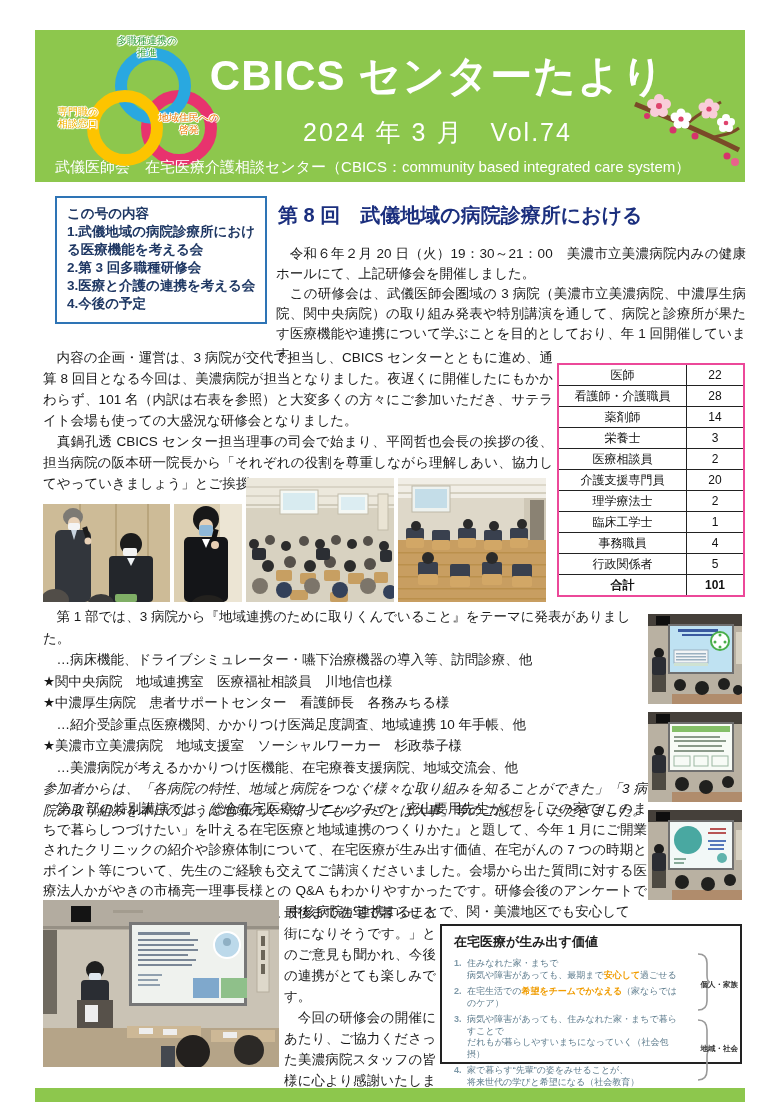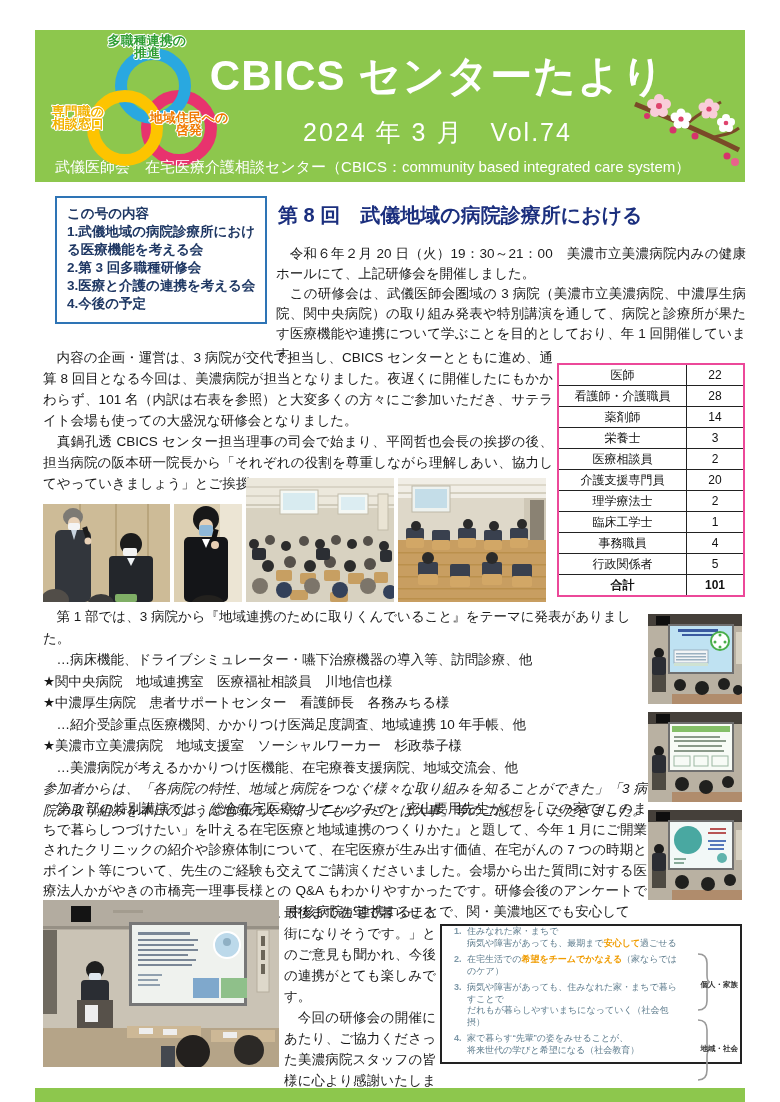--- a/index.html
+++ b/index.html
@@ -11,21 +11,21 @@
   .hd-title{position:absolute;left:165px;top:18px;width:475px;text-align:center;color:#fff;
             font-size:42px;font-weight:bold;letter-spacing:1px;white-space:nowrap;}
   .hd-issue{position:absolute;left:165px;top:86px;width:475px;text-align:center;color:#fff;
             font-size:25px;letter-spacing:2px;white-space:nowrap;}
   .hd-org{position:absolute;left:20px;bottom:5px;color:#fff;font-size:15px;white-space:nowrap;}
   .logo{position:absolute;left:14px;top:2px;width:190px;height:148px;}
   .ring{position:absolute;border-radius:50%;background:transparent;}
   .ring-blue{width:52px;height:52px;border:12px solid #29a8e0;left:66px;top:16px;z-index:1;}
   .ring-yellow{width:52px;height:52px;border:12px solid #fdc400;left:38px;top:58px;z-index:2;}
   .ring-pink{width:52px;height:52px;border:12px solid #e8336e;left:92px;top:58px;z-index:0;}
-  .logo-label{position:absolute;font-weight:bold;font-size:13px;line-height:12px;text-align:center;z-index:3;
+  .logo-label{position:absolute;font-weight:normal;font-size:10px;line-height:12px;text-align:center;z-index:3;
      text-shadow:-1px 0 #fff,1px 0 #fff,0 -1px #fff,0 1px #fff,-1px -1px #fff,1px 1px #fff;}
   .ll-0{left:46px;top:3px;width:104px;color:#2f9e33;}
   .ll-1{left:-4px;top:74px;width:66px;color:#f2b200;}
   .ll-2{left:94px;top:80px;width:92px;color:#ef7a00;}
   .blossom{position:absolute;right:4px;top:56px;}
 
   
   .toc{position:absolute;left:55px;top:196px;width:212px;border:2px solid #2e74b5;background:#fff;
        padding:7px 8px 9px 10px;box-sizing:border-box;}
   .toc-line{color:#1f3864;font-weight:bold;font-size:13.5px;line-height:18px;word-break:break-all;}
@@ -547,20 +547,21 @@
       <rect x="118" y="146" width="14" height="21" fill="#44484f"></rect>
     </svg>
   </div>
 
   <div class="closing">
     <p class="para">最後まで在宅で暮らせる街になりそうです。」とのご意見も聞かれ、今後の連携がとても楽しみです。</p>
     <p class="para">　今回の研修会の開催にあたり、ご協力くださった美濃病院スタッフの皆様に心より感謝いたします。</p>
   </div>
 
   <div class="value-box">
+    <div class="vb-title">在宅医療が生み出す価値</div>
     <div class="vb-items" id="vb-items">
         <div class="vb-item">
           <span class="vb-num">1.</span>
           <div class="vb-text">
             <div>住みなれた家・まちで</div>
             <div>病気や障害があっても、最期まで<span class="vb-hl">安心して</span>過ごせる</div>
           </div>
         </div>
         <div class="vb-item">
           <span class="vb-num">2.</span>

